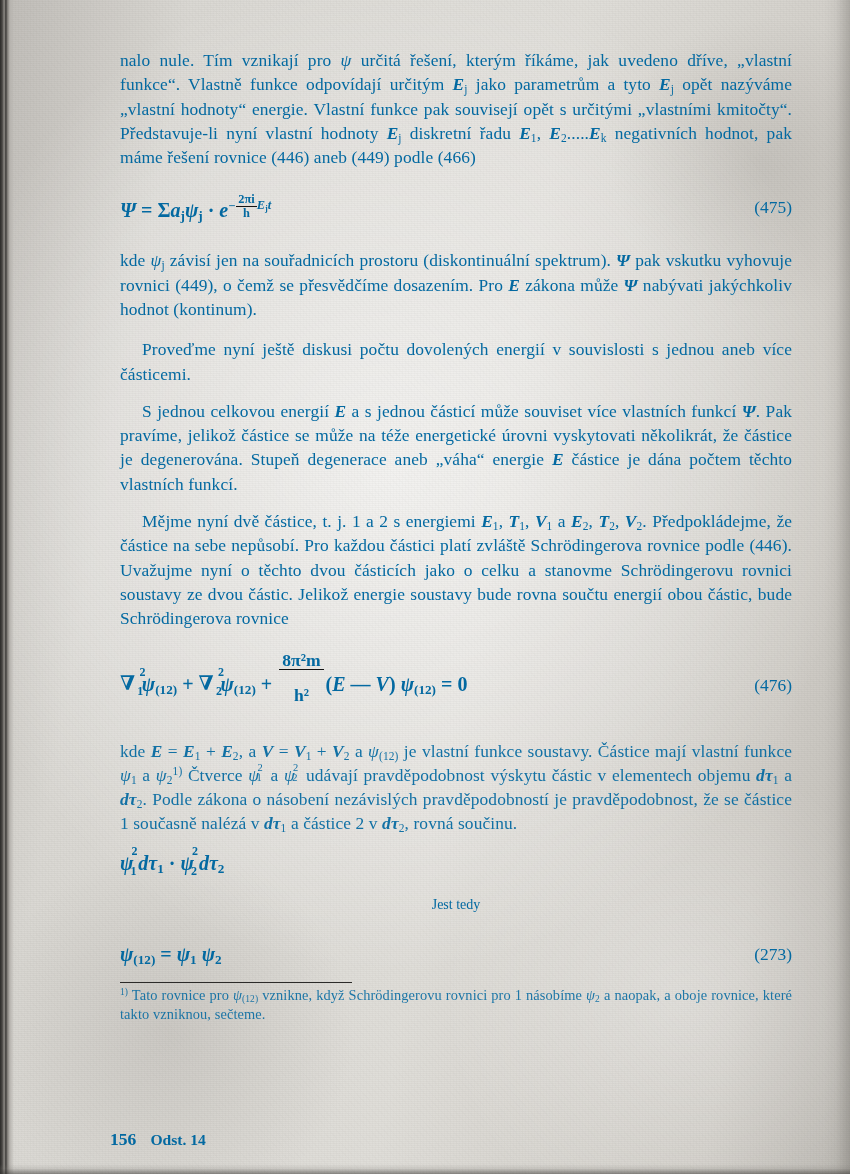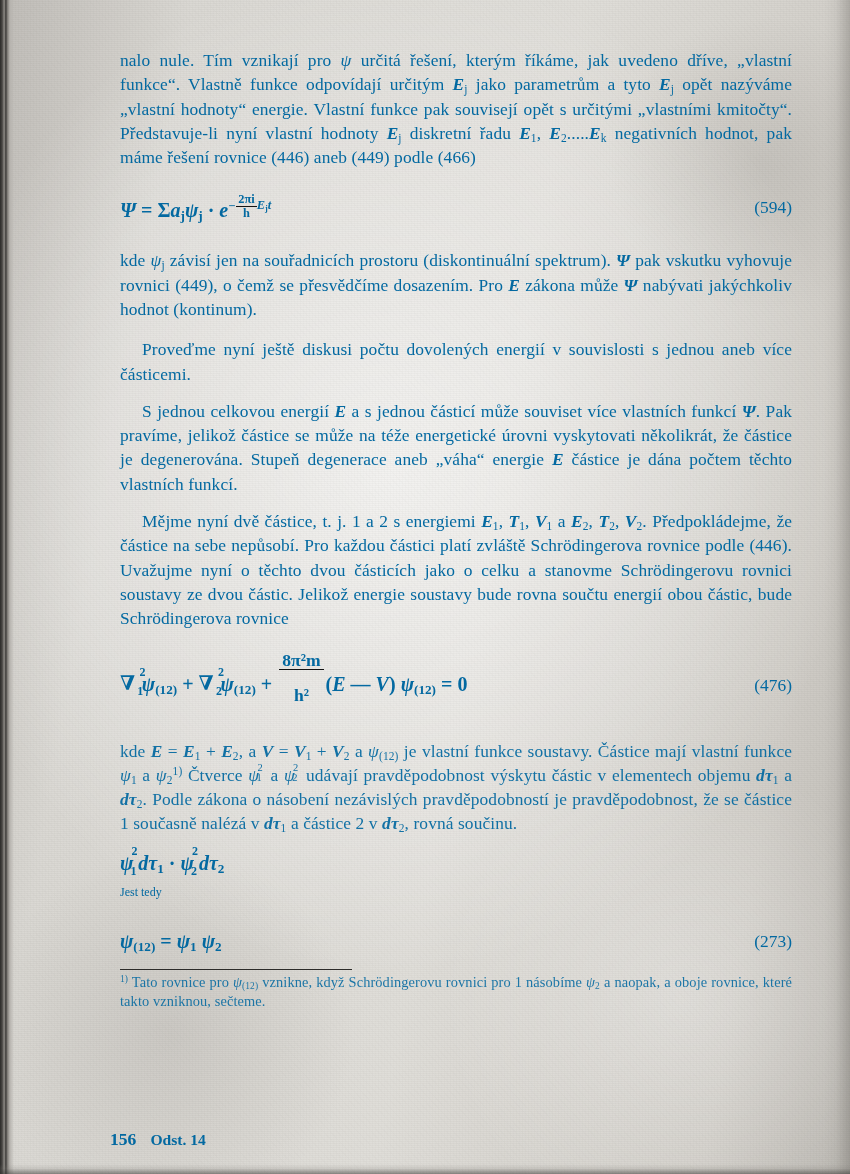--- a/index.html
+++ b/index.html
@@ -182,22 +182,23 @@
     font-size: 0.60em;
   }
   .psisq .sub-i {
     position: absolute;
     bottom: -0.34em;
     right: -0.26em;
     font-size: 0.60em;
   }
 
   .jest-tedy {
-    font-size: 12px;
-    margin-top: 10px;
+    font-size: 14px;
+    margin-top: 22px;
+    text-align: center;
   }
 
   .fn-rule {
     width: 232px;
     height: 0;
     border-top: 1.3px solid #2c2b29;
     margin: 16px 0 3px 0;
   }
   .footnote {
     font-size: 14.4px;
@@ -228,21 +229,21 @@
 <div class="page">
   <div class="paper-texture"></div>
   <div class="paper-grain"></div>
 
   <div class="content">
 
     <p class="body-par math"><span>nalo nule. Tím vznikají pro </span><i class="vn">ψ</i><span> určitá řešení, kterým říkáme, jak uvedeno dříve, „vlastní funkce“. Vlastně funkce odpovídají určitým </span><i class="v">E</i><sub>j</sub><span> jako parametrům a tyto </span><i class="v">E</i><sub>j</sub><span> opět nazýváme „vlastní hodnoty“ energie. Vlastní funkce pak souvisejí opět s určitými „vlastními kmitočty“. Představuje-li nyní vlastní hodnoty </span><i class="v">E</i><sub>j</sub><span> diskretní řadu </span><i class="v">E</i><sub>1</sub>, <i class="v">E</i><sub>2</sub><span>.....</span><i class="v">E</i><sub>k</sub><span> negativních hodnot, pak máme řešení rovnice (446) aneb (449) podle (466)</span></p>
 
     <div class="eq-row eq475 math">
       <span class="eq-main"><i class="bpsi">Ψ</i>&nbsp;<span>=</span>&nbsp;<span>Σ</span><i class="v">a</i><sub>j</sub><i class="bpsi">ψ</i><sub>j</sub>&nbsp;<span>·</span>&nbsp;<i class="v">e</i><span class="expstack"><span class="minus">−</span><span class="frac"><span class="num">2πi</span><span class="den">h</span></span><i class="v">E</i><sub>j</sub><i class="v">t</i></span></span>
-      <span class="eq-num">(594)</span>
+      <span class="eq-num">(475)</span>
     </div>
 
     <p class="body-par math"><span>kde </span><i class="vn">ψ</i><sub>j</sub><span> závisí jen na souřadnicích prostoru (diskontinuální spektrum). </span><i class="bpsi">Ψ</i><span> pak vskutku vyhovuje rovnici (449), o čemž se přesvědčíme dosazením. Pro </span><i class="v">E</i><span> zákona může </span><i class="bpsi">Ψ</i><span> nabývati jakýchkoliv hodnot (kontinum).</span></p>
 
     <p class="body-par indent gap-md">Proveďme nyní ještě diskusi počtu dovolených energií v souvislosti s jednou aneb více částicemi.</p>
 
     <p class="body-par indent gap-sm math"><span>S jednou celkovou energií </span><i class="v">E</i><span> a s jednou částicí může souviset více vlastních funkcí </span><i class="bpsi">Ψ</i><span>. Pak pravíme, jelikož částice se může na téže energetické úrovni vyskytovati několikrát, že částice je degenerována. Stupeň degenerace aneb „váha“ energie </span><i class="v">E</i><span> částice je dána počtem těchto vlastních funkcí.</span></p>
 
     <p class="body-par indent gap-sm math"><span>Mějme nyní dvě částice, t. j. 1 a 2 s energiemi </span><i class="v">E</i><sub>1</sub>, <i class="v">T</i><sub>1</sub>, <i class="v">V</i><sub>1</sub><span> a </span><i class="v">E</i><sub>2</sub>, <i class="v">T</i><sub>2</sub>, <i class="v">V</i><sub>2</sub><span>. Předpokládejme, že částice na sebe nepůsobí. Pro každou částici platí zvláště Schrödingerova rovnice podle (446). Uvažujme nyní o těchto dvou částicích jako o celku a stanovme Schrödingerovu rovnici soustavy ze dvou částic. Jelikož energie soustavy bude rovna součtu energií obou částic, bude Schrödingerova rovnice</span></p>
 

